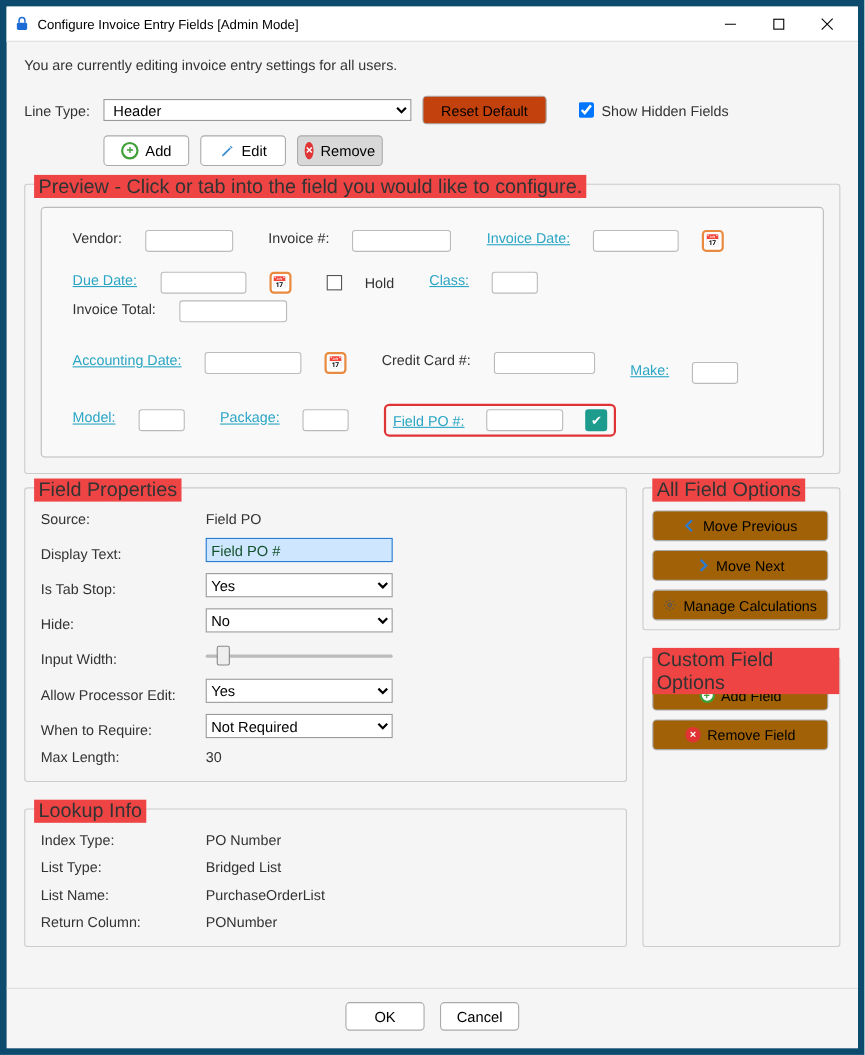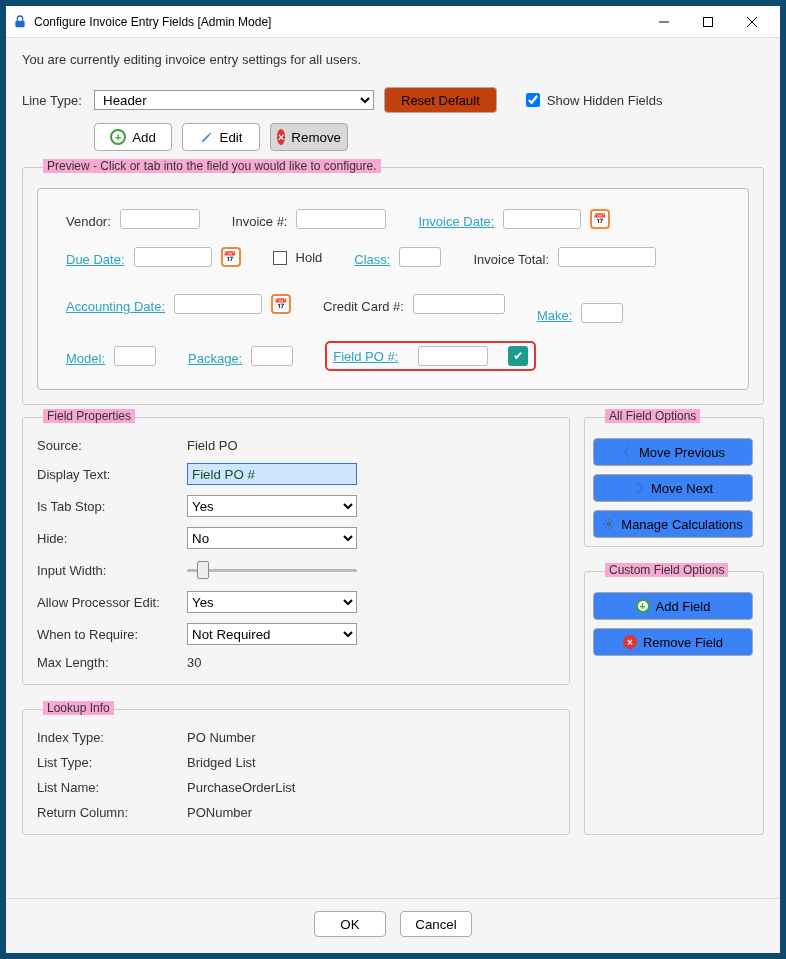--- a/index.html
+++ b/index.html
@@ -18,45 +18,45 @@
   button.btn { height: 26px; border: 1px solid #aaa; border-radius: 4px; background: #c2410c; padding: 0 16px; display:inline-flex; align-items:center; gap:6px; font-size:13px; cursor:pointer;text-align:center;}
   .cbwrap { display:flex; align-items:center; gap:4px; margin-left:15px; }
   .cbwrap input { width:14px; height:14px; }
   .toolbar { display:flex; gap:10px; margin-left:72px; margin-bottom:16px;}
   button.toolbar-btn { width:78px; height:28px; border:1px solid #aaa; border-radius:4px; background:#fff; display:inline-flex; align-items:center; justify-content:center; gap:6px; cursor:pointer;}
   button.toolbar-btn.remove { background:#d8d8d8; }
   .circ { width:16px; height:16px; border-radius:50%; display:inline-flex; align-items:center; justify-content:center; font-size:11px; font-weight:bold; color:#fff;}
   .circ.green{background:#fff;border:2px solid #3fa038;color:#3fa038;}
   .circ.red{background:#e03434;}
   .fieldset { border:1px solid #ccc; border-radius:3px; padding:10px 14px 14px 14px; margin-bottom:12px; position:relative; background:#f5f5f5;}
-  .fieldset .legend { position:absolute; top:-9px; left:8px; background:#f9a8d4; padding:0 4px; font-size:12px;margin-left:12px; }
+  .fieldset .legend { position:absolute; top:-9px; left:8px; background:#ef4444; padding:0 4px; font-size:18px; }
   .preview-box { border:1px solid #bbb; border-radius:4px; background:#f9f9f9; padding:20px 28px 18px 28px; margin-top:10px;}
   .prow { display:flex; flex-wrap:wrap; align-items:center; gap:6px; margin-bottom:18px;}
-  .pfield { display:flex; align-items:flex-end; gap:9px; margin-right:26px;}
+  .pfield { display:flex; align-items:flex-start; gap:21px; margin-right:26px;}
   .pfield.last{margin-right:0;margin-top:18px;}
   .plabel { font-size:13px; }
   .plabel.link { color:#2aa5c4; text-decoration:underline; cursor:pointer;}
   .pinput { height:20px; border:1px solid #bbb; border-radius:3px; background:#fff; }
   .calbtn { width:20px; height:20px; border:2px solid #e88a3f; border-radius:4px; background:#fff; display:inline-flex; align-items:center; justify-content:center; font-size:11px; color:#e88a3f; }
   .checksq { width:14px; height:14px; border:1px solid #555; background:#fff; display:inline-block;}
   .selected-field { border:2px solid #e03434; border-radius:5px; padding:3px 6px; display:inline-flex; align-items:center; gap:20px;}
   .chkbtn { width:20px;height:20px;background:#1d9b8c;border-radius:3px;display:inline-flex;align-items:center;justify-content:center;color:#fff;font-size:12px;}
   .columns { display:flex; gap:14px; }
   .leftcol { flex:1; display:flex; flex-direction:column; gap:12px;}
   .rightcol { width:180px; display:flex; flex-direction:column; gap:12px;}
-  .proprow { display:flex; align-items:center; margin-bottom:10px;}
+  .proprow { display:flex; align-items:flex-end; margin-bottom:10px;}
   .proprow .plab { width:150px; }
   .proprow .pval { flex:1; }
   .txtin { width:170px; height:22px; border:1px solid #888; padding:0 4px; }
   .txtin.sel { background:#cfe6ff; border:1px solid #2a7bd4; color:#14532d; }
   .sel2 { width:170px; height:22px; border:1px solid #999; background:#fff;}
   .slider-wrap { width:170px; position:relative; height:22px; display:flex; align-items:center;}
   .slider-track { flex:1; height:3px; background:#bbb; border-radius:2px;}
   .slider-thumb { position:absolute; left:10px; top:2px; width:12px; height:18px; background:#eee; border:1px solid #888; border-radius:2px;}
-  button.sidebtn { width:160px; height:28px; border:1px solid #aaa; border-radius:4px; background:#3b82f6; display:inline-flex; align-items:center; justify-content:center; gap:6px; margin-bottom:8px; cursor:pointer; font-size:13px;}
+  button.sidebtn { width:160px; height:28px; border:1px solid #aaa; border-radius:4px; background:#a16207; display:inline-flex; align-items:center; justify-content:center; gap:6px; margin-bottom:8px; cursor:pointer; font-size:13px;}
   .footer { display:flex; justify-content:center; gap:14px; padding:12px 0 16px 0; border-top:1px solid #ddd;}
   button.footbtn { width:72px; height:26px; border:1px solid #aaa; border-radius:4px; background:#fff; cursor:pointer;}
   .edit-icon { width:14px; height:14px; }
 </style>
 </head>
 <body>
 
 <div class="window">
 
   <div class="titlebar">

